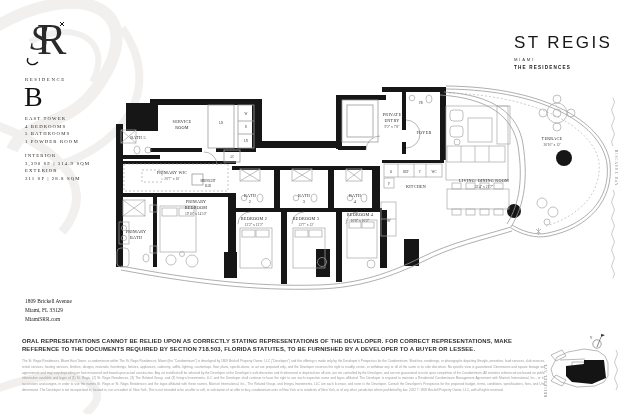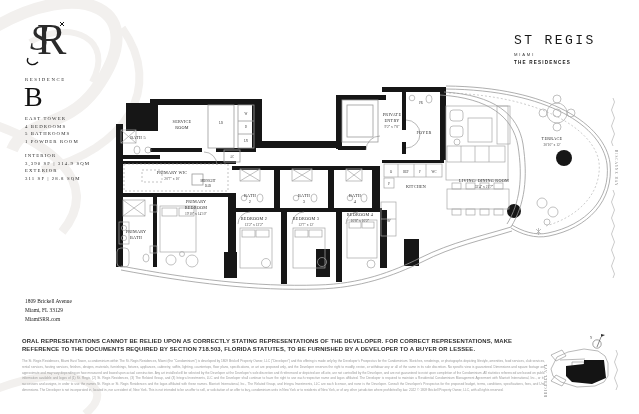--- a/index.html
+++ b/index.html
@@ -8,21 +8,21 @@
   .abs{position:absolute;}
   
   .crest{left:24px;top:10px;width:48px;height:58px;}
   .res-label{left:25px;top:77px;font-size:4.8px;letter-spacing:1.6px;color:#2b2b2b;}
   .res-letter{left:24px;top:82px;font-size:28px;line-height:1.05;color:#111;}
   .spec{left:25px;font-size:4.8px;letter-spacing:1.1px;color:#2b2b2b;line-height:7.6px;white-space:pre-line;}
   .spec.s1{top:115px;}
   .spec.s2{top:152px;}
   
   .brand{left:514px;top:33px;text-align:left;}
-  .brand-name{font-size:13px;letter-spacing:2.4px;color:#161616;font-family:Liberation Mono, monospace;}
+  .brand-name{font-size:17px;letter-spacing:2.4px;color:#161616;font-family:Liberation Sans, sans-serif;}
   .brand-city{margin-top:4px;font-size:4.2px;letter-spacing:1.8px;color:#3a3a3a;font-family:"Liberation Sans",sans-serif;}
   .brand-sub{margin-top:2.5px;font-size:4.6px;font-weight:bold;letter-spacing:1.2px;color:#161616;font-family:"Liberation Sans",sans-serif;}
   
   .address{left:25px;top:297px;font-size:5.4px;line-height:9px;color:#222;}
   .disc-bold{left:22px;top:338px;width:505px;font-family:"Liberation Sans",sans-serif;
              font-size:5.9px;font-weight:bold;letter-spacing:.12px;line-height:1.32;color:#2e2e2e;}
   .disc-fine{left:22px;top:359px;width:523px;font-family:"Liberation Sans",sans-serif;
              font-size:3.2px;line-height:1.82;color:#9a9a9a;text-align:justify;}
   
   svg text{font-family:"Liberation Serif",serif;fill:#2a2a2a;}

